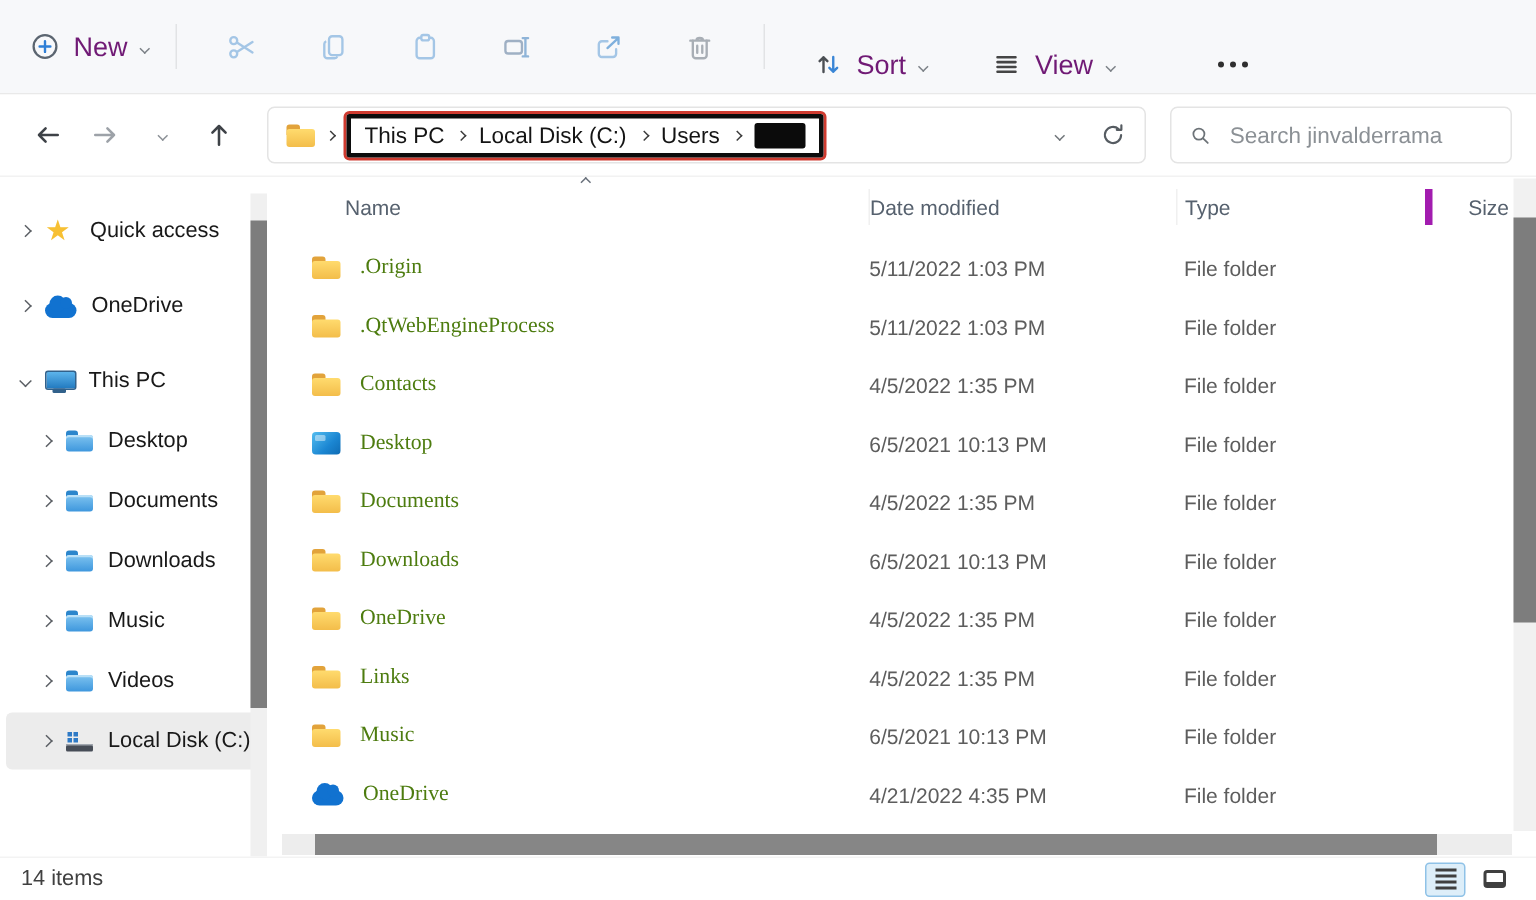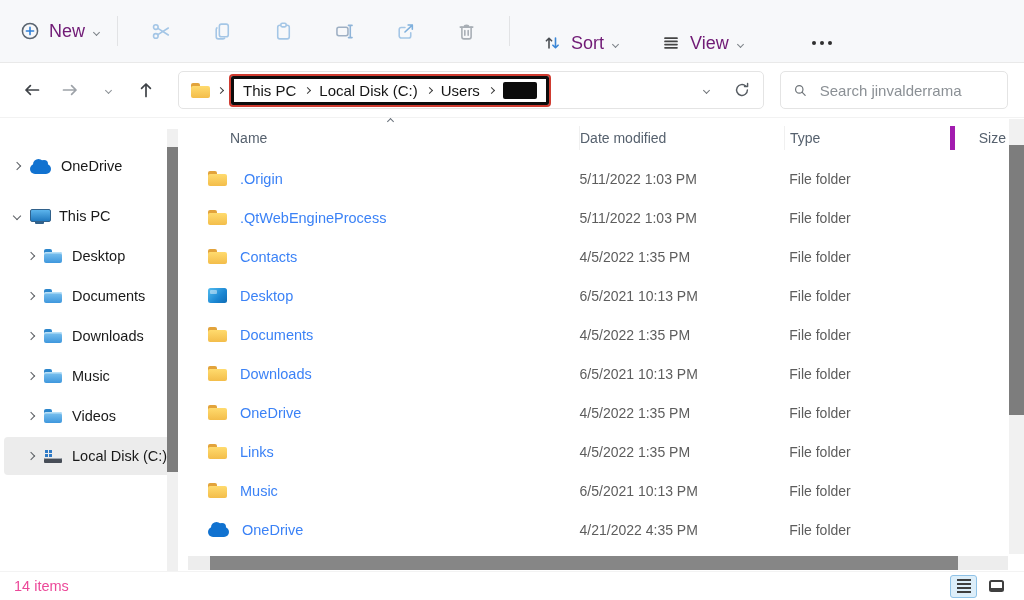--- a/index.html
+++ b/index.html
@@ -66,35 +66,35 @@
   .lheader { display:flex; height:38px; align-items:center; position:relative; }
   .lheader .hc { font-size:14px; color:#56616e; }
   .hc-name { width:400px; padding-left:50px; border-right:1px solid #f0f0f0; height:24px; line-height:24px; }
   .hc-date { width:205px; padding-left:0; border-right:1px solid #f0f0f0; height:24px; line-height:24px; }
   .hc-type { width:170px; padding-left:5px; border-right:5px solid #a21caf; height:24px; line-height:24px; }
   .hc-size { width:55px; text-align:right; padding-right:4px; }
   .sort-caret { position:absolute; left:208px; top:0px; color:#68707a; }
   .rows { position:absolute; top:40px; left:0; right:15px; }
   .frow { display:flex; align-items:center; height:39px; }
   .fc-name { width:400px; display:flex; align-items:center; gap:13px; padding-left:28px; }
-  .fc-name .nm { font-size:14.5px; color:#3b82f6; }
+  .fc-name .nm { font-size:14.5px; color:#4d7c0f;font-family:Liberation Serif, serif; }
   .fc-date { width:205px; font-size:14px; color:#5d5d5d; }
   .fc-type { width:170px; font-size:14px; color:#5d5d5d; padding-left:5px; }
   .fc-size { width:55px; }
 
   
   .v-scroll-track { position:absolute; right:0; top:0; width:15px; bottom:17px; background:#f1f1f1; }
   .v-scroll-thumb { position:absolute; right:0; top:26px; width:15px; height:270px; background:#7d7d7d; }
   .h-scroll-track { position:absolute; left:8px; right:16px; bottom:1px; height:14px; background:#ededed; }
   .h-scroll-thumb { position:absolute; left:30px; bottom:1px; width:748px; height:14px; background:#868686; }
 
   
   .statusbar { position:absolute; left:0; right:0; bottom:0; height:29px; background:#fff;
                display:flex; align-items:center; padding:0 14px; border-top:1px solid #f3f3f3; }
-  .status-text { font-size:14.5px; color:#ec4899; }
+  .status-text { font-size:14.5px; color:#404040; }
   .view-toggles { margin-left:auto; display:flex; gap:6px; align-items:center; }
   .vt { width:27px; height:23px; border-radius:3px; display:flex; align-items:center; justify-content:center;
         border:1px solid transparent; }
   .vt.active { background:#ddeef9; border-color:#8fc2e7; }
   .vt-lines { display:flex; flex-direction:column; gap:2px; }
   .vt-lines i { width:14px; height:2px; background:#3f3f3f; }
   .vt-frame { width:15px; height:12px; border:2px solid #3f3f3f; border-bottom:4px solid #3f3f3f; border-radius:2.5px; }
 
   
   .fic { position:relative; flex:none; display:inline-block; }
@@ -277,20 +277,25 @@
       <path d="M12.5 12.5 L16.5 16.5" stroke="#6d7378"></path>
     </svg>
     <input type="text" placeholder="Search jinvalderrama" style="">
   </div>
 </div>
 
 <div class="main">
 
   <div class="sidebar">
     <div>
+  <div class="side-item">
+    <span class="chev side-chev"></span>
+    <span class="fic ic-star"></span>
+    <span class="side-label">Quick access</span>
+  </div>
 
   <div class="side-item gap">
     <span class="chev side-chev"></span>
     <span class="fic ic-cloud"></span>
     <span class="side-label">OneDrive</span>
   </div>
 
   <div class="side-item expanded gap">
     <span class="chev side-chev down"></span>
     <span class="fic ic-monitor"></span>

